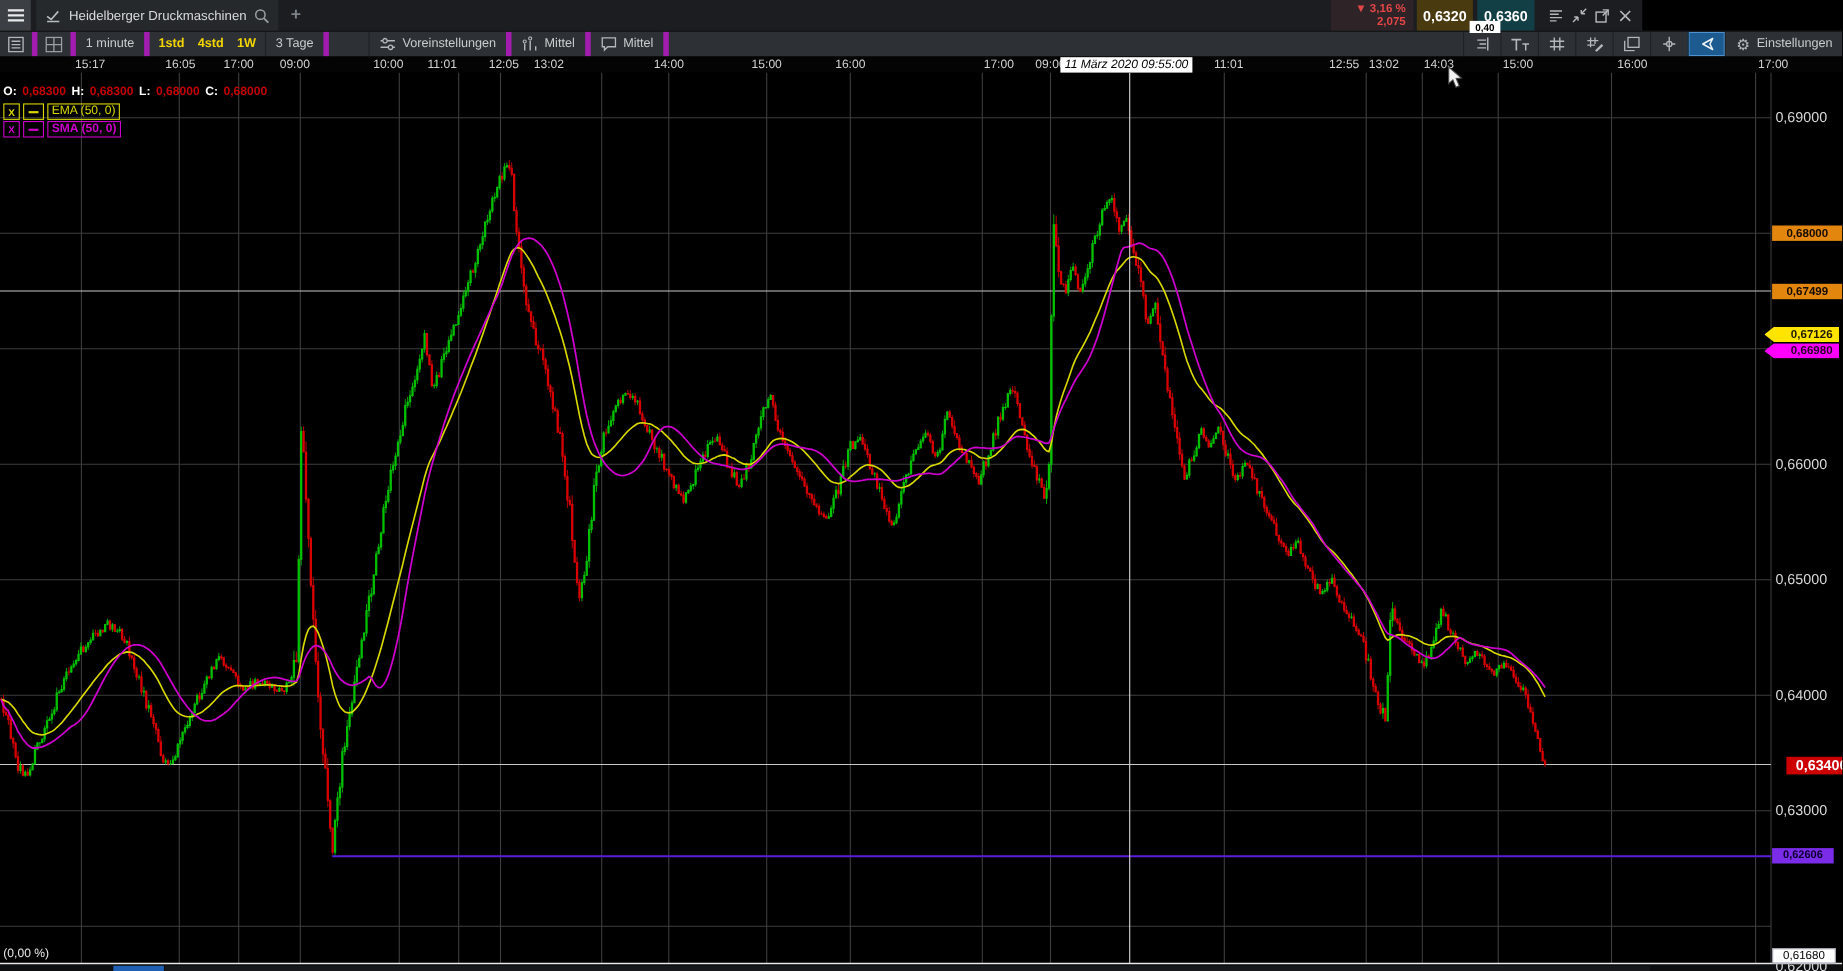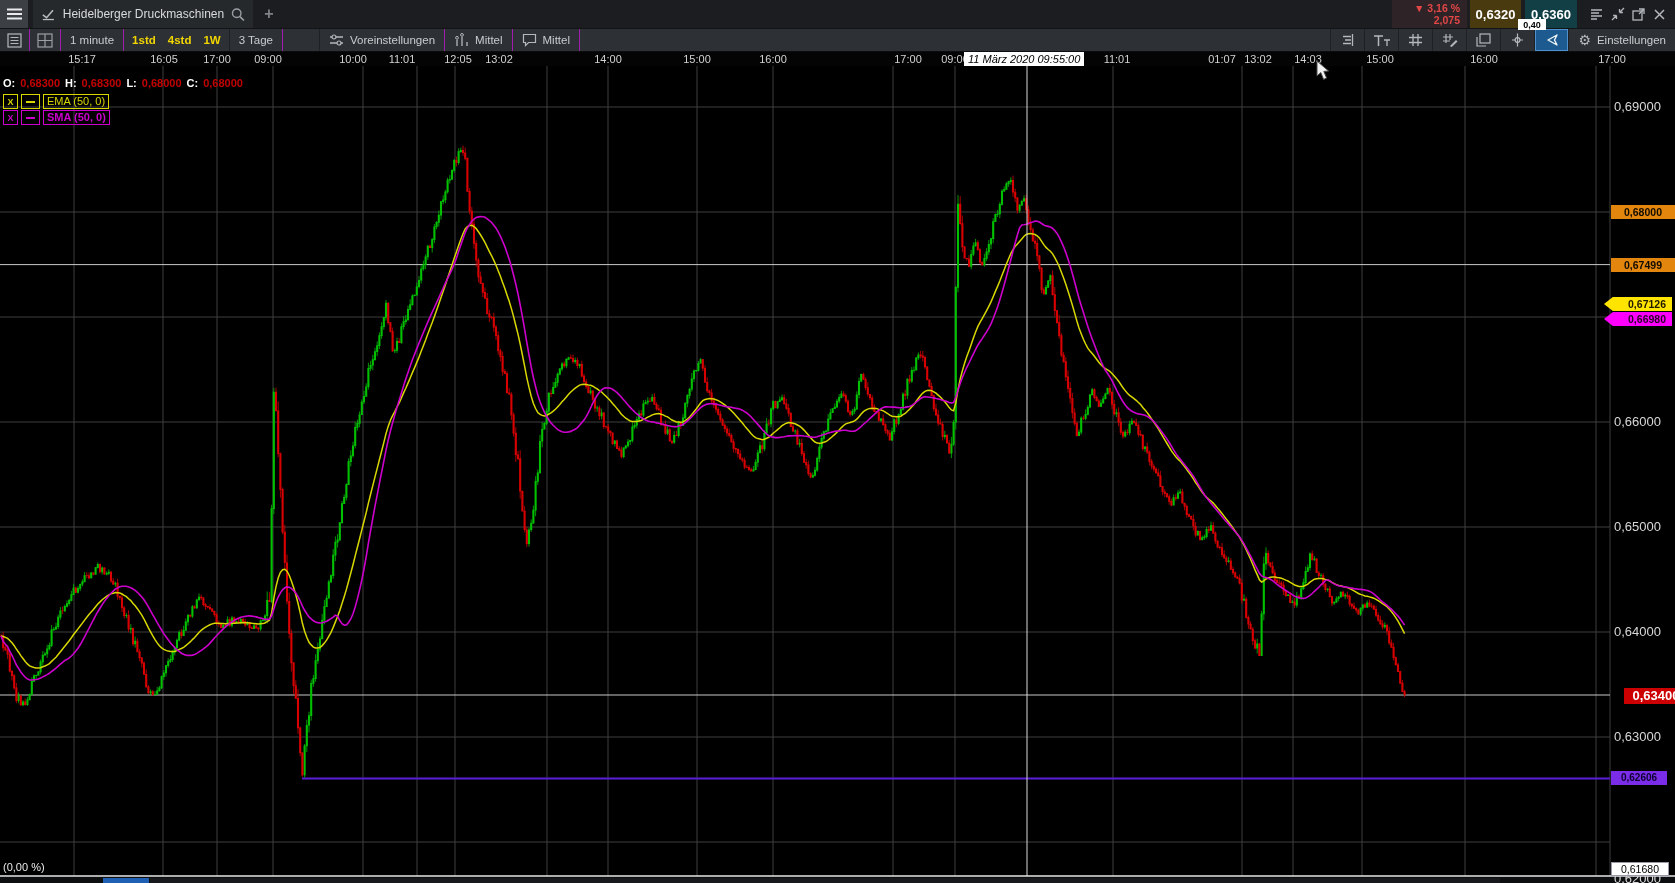--- a/index.html
+++ b/index.html
@@ -1,38 +1,38 @@
 <!DOCTYPE html>
 <html><head>
 <meta charset="utf-8">
 <style>
   html,body{margin:0;padding:0;background:#000;}
   .screen{position:relative;width:1675px;height:883px;background:#000;overflow:hidden;
           font-family:"Liberation Sans",sans-serif;-webkit-font-smoothing:antialiased;}
 
   
-  .topbar{position:absolute;top:0;left:0;width:1675px;height:28px;background:#1b1d20;display:flex;align-items:stretch;}
+  .topbar{position:absolute;top:0;left:0;width:1493px;height:28px;background:#1b1d20;display:flex;align-items:stretch;}
   .hamburger{width:28px;background:#3c4045;display:flex;align-items:center;justify-content:center;cursor:pointer;}
   .tab{margin-left:5px;width:204px;background:#26292c;display:flex;align-items:center;gap:7px;padding:0 8px;}
   .tab-title{color:#d8dadc;font-size:12px;white-space:nowrap;flex:1;}
   .plus-tab{width:32px;display:flex;align-items:center;justify-content:center;color:#7d8288;font-size:16px;font-weight:bold;}
   .tb-right{margin-left:auto;display:flex;align-items:stretch;position:relative;}
   .pct-panel{background:#2e2427;min-width:60px;padding:2px 7px 0 8px;text-align:right;color:#e24646;font-size:10.5px;line-height:12px;font-weight:bold;}
   .bid-box{width:51px;background:#4a3a10;color:#fff;font-weight:bold;font-size:13px;display:flex;align-items:center;justify-content:center;margin-left:3px;}
   .ask-box{width:52px;background:#123f46;color:#fff;font-weight:bold;font-size:13px;display:flex;align-items:center;justify-content:center;margin-left:4px;}
   .spread-box{position:absolute;right:129px;top:19px;width:28px;height:11px;background:#fff;color:#000;
               font-size:9px;font-weight:bold;display:flex;align-items:center;justify-content:center;z-index:6;}
   .win-icons{display:flex;align-items:center;gap:2px;padding:0 6px 0 10px;}
   .win-btn{width:19px;height:19px;display:flex;align-items:center;justify-content:center;}
 
   
   .toolbar{position:absolute;top:28px;left:0;width:1675px;height:24px;background:#2d3135;
            border-top:1px solid #121416;border-bottom:1px solid #0b0c0d;display:flex;align-items:stretch;
            font-size:11.5px;color:#c9ccce;box-sizing:border-box;}
-  .tbtn{display:flex;align-items:center;gap:6px;padding:0 9px;border-right:1px solid #a21caf;cursor:pointer;white-space:nowrap;}
+  .tbtn{display:flex;align-items:center;gap:6px;padding:0 9px;border-right:5px solid #a21caf;cursor:pointer;white-space:nowrap;}
   .tbtn.icon-only{padding:0 7px;}
   .preset{color:#f2d500;font-weight:bold;padding:0 6px;border-right:none;}
   .preset-group{display:flex;align-items:stretch;border-right:1px solid #1f2225;padding:0 2px;}
   .tb-spacer{flex:1;}
   .icon-btn{width:33px;display:flex;align-items:center;justify-content:center;border-left:1px solid #1f2225;cursor:pointer;}
   .icon-btn.active{background:#1c5a8f;box-shadow:inset 0 0 0 1px #4e93cf;}
   .settings-btn{display:flex;align-items:center;gap:6px;padding:0 9px;border-left:1px solid #1f2225;cursor:pointer;}
   .gear-glyph{font-size:14px;color:#b5b9bd;line-height:1;}
 
   
@@ -249,21 +249,21 @@
       <div class="ttick" style="left: 353px;">10:00</div>
       <div class="ttick" style="left: 402px;">11:01</div>
       <div class="ttick" style="left: 458px;">12:05</div>
       <div class="ttick" style="left: 499px;">13:02</div>
       <div class="ttick" style="left: 608px;">14:00</div>
       <div class="ttick" style="left: 697px;">15:00</div>
       <div class="ttick" style="left: 773px;">16:00</div>
       <div class="ttick" style="left: 908px;">17:00</div>
       <div class="ttick" style="left: 955px;">09:00</div>
       <div class="ttick" style="left: 1117px;">11:01</div>
-      <div class="ttick" style="left: 1222px;">01:07</div>
+      <div class="ttick" style="left: 1222px;">12:55</div>
       <div class="ttick" style="left: 1258px;">13:02</div>
       <div class="ttick" style="left: 1308px;">14:03</div>
       <div class="ttick" style="left: 1380px;">15:00</div>
       <div class="ttick" style="left: 1484px;">16:00</div>
       <div class="ttick" style="left: 1612px;">17:00</div>
     </div>
 
   <div class="chart">
     <svg id="chart-svg" viewBox="0 0 1675 811">
         <line x1="74" y1="0" x2="74" y2="810" stroke="#3e3e3e" stroke-width="1"></line>

